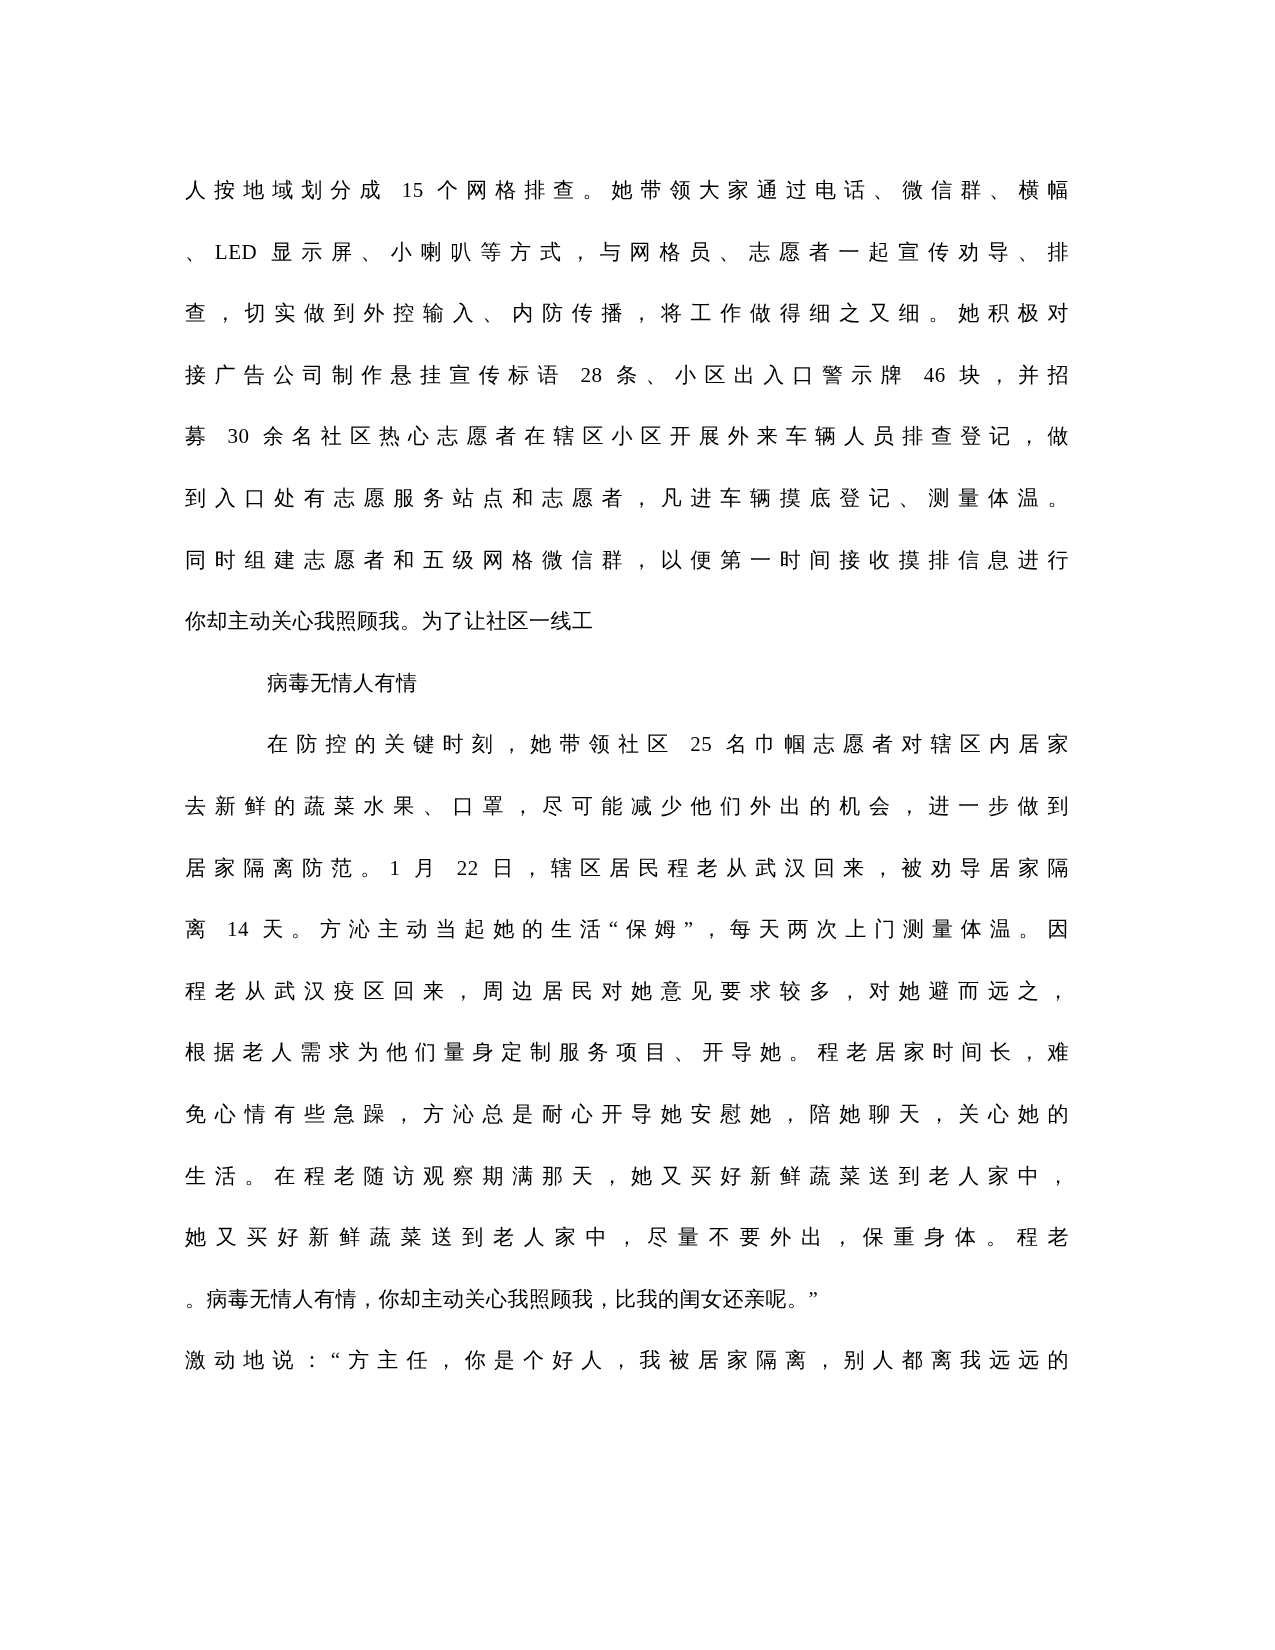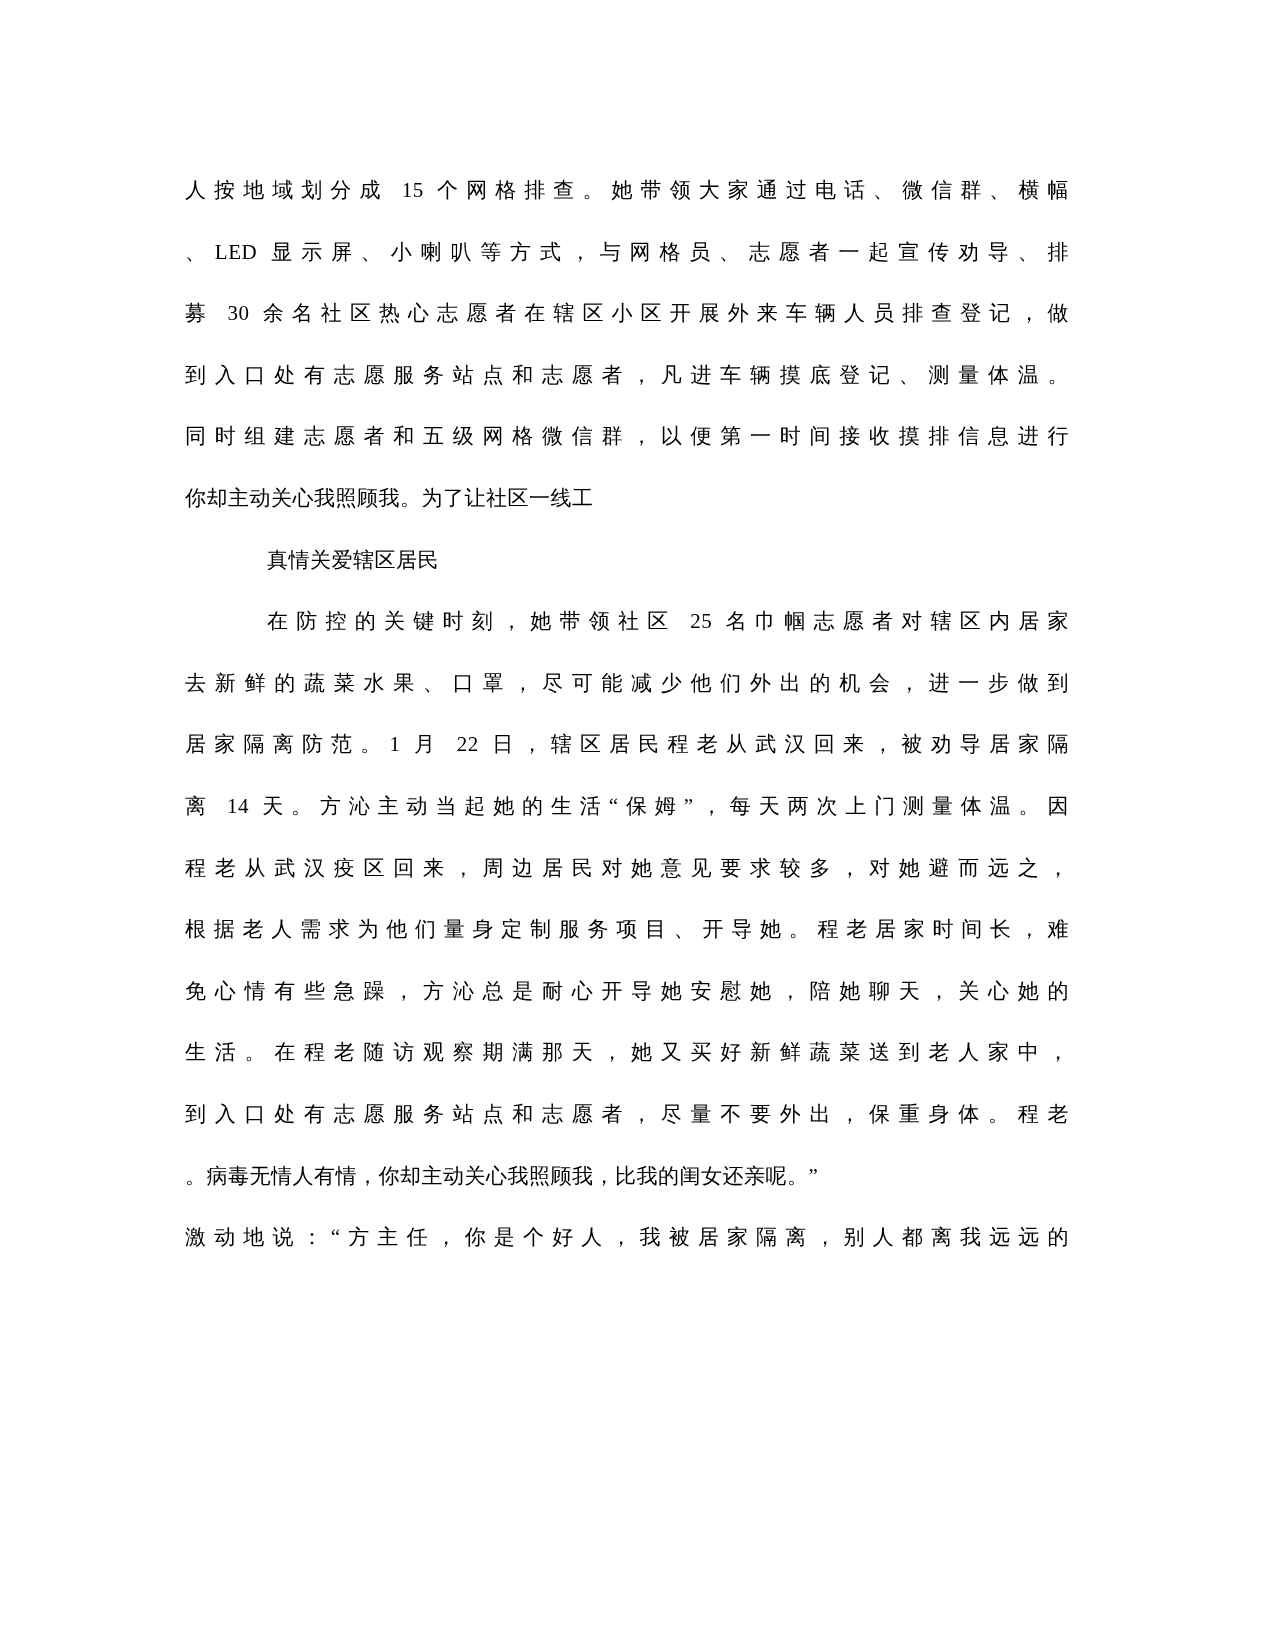--- a/index.html
+++ b/index.html
@@ -41,30 +41,32 @@
     text-indent: 82px;
   }
 </style>
 </head>
 <body>
 
 <div class="page">
   <div class="textblock">
     <div class="line">人按地域划分成 15 个网格排查。她带领大家通过电话、微信群、横幅</div>
     <div class="line">、LED 显示屏、小喇叭等方式，与网格员、志愿者一起宣传劝导、排</div>
+    <div class="line">查，切实做到外控输入、内防传播，将工作做得细之又细。她积极对</div>
+    <div class="line">接广告公司制作悬挂宣传标语 28 条、小区出入口警示牌 46 块，并招</div>
     <div class="line">募 30 余名社区热心志愿者在辖区小区开展外来车辆人员排查登记，做</div>
     <div class="line">到入口处有志愿服务站点和志愿者，凡进车辆摸底登记、测量体温。</div>
     <div class="line">同时组建志愿者和五级网格微信群，以便第一时间接收摸排信息进行</div>
     <div class="line end">你却主动关心我照顾我。为了让社区一线工</div>
-    <div class="line end indent">真情关爱辖区居民</div>
+    <div class="line end indent">病毒无情人有情</div>
     <div class="line indent">在防控的关键时刻，她带领社区 25 名巾帼志愿者对辖区内居家</div>
     <div class="line">去新鲜的蔬菜水果、口罩，尽可能减少他们外出的机会，进一步做到</div>
     <div class="line">居家隔离防范。1 月 22 日，辖区居民程老从武汉回来，被劝导居家隔</div>
     <div class="line">离 14 天。方沁主动当起她的生活“保姆”，每天两次上门测量体温。因</div>
     <div class="line">程老从武汉疫区回来，周边居民对她意见要求较多，对她避而远之，</div>
     <div class="line">根据老人需求为他们量身定制服务项目、开导她。程老居家时间长，难</div>
     <div class="line">免心情有些急躁，方沁总是耐心开导她安慰她，陪她聊天，关心她的</div>
     <div class="line">生活。在程老随访观察期满那天，她又买好新鲜蔬菜送到老人家中，</div>
-    <div class="line">到入口处有志愿服务站点和志愿者，尽量不要外出，保重身体。程老</div>
+    <div class="line">她又买好新鲜蔬菜送到老人家中，尽量不要外出，保重身体。程老</div>
     <div class="line end">。病毒无情人有情，你却主动关心我照顾我，比我的闺女还亲呢。”</div>
     <div class="line">激动地说：“方主任，你是个好人，我被居家隔离，别人都离我远远的</div>
   </div>
 </div>
 
 </body></html>

